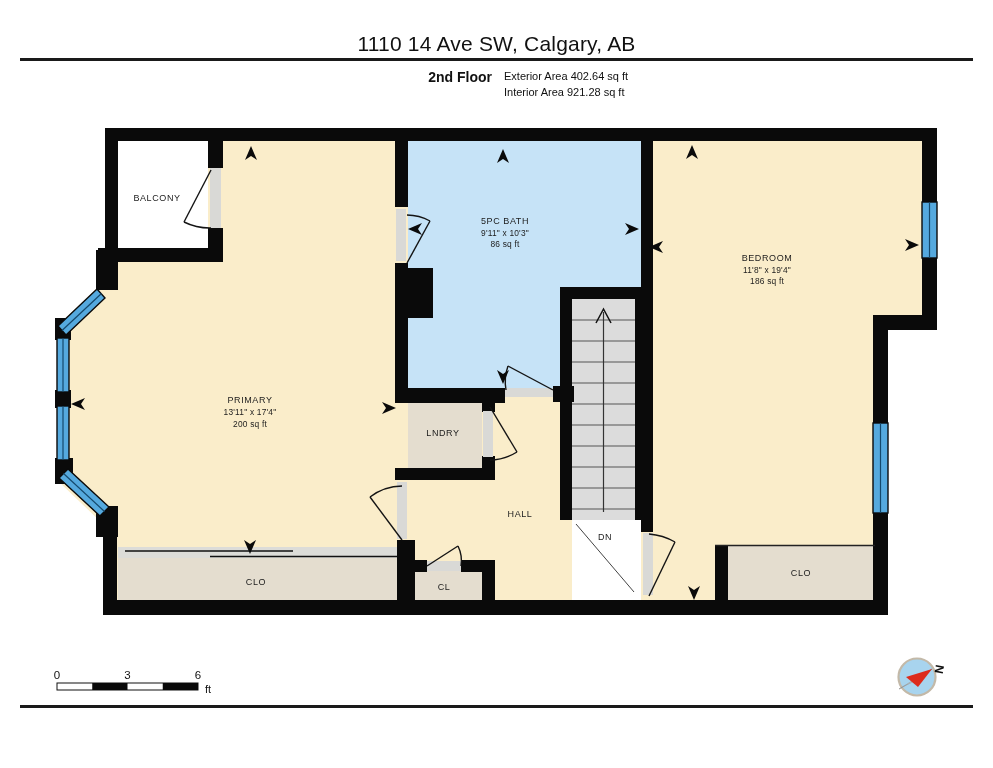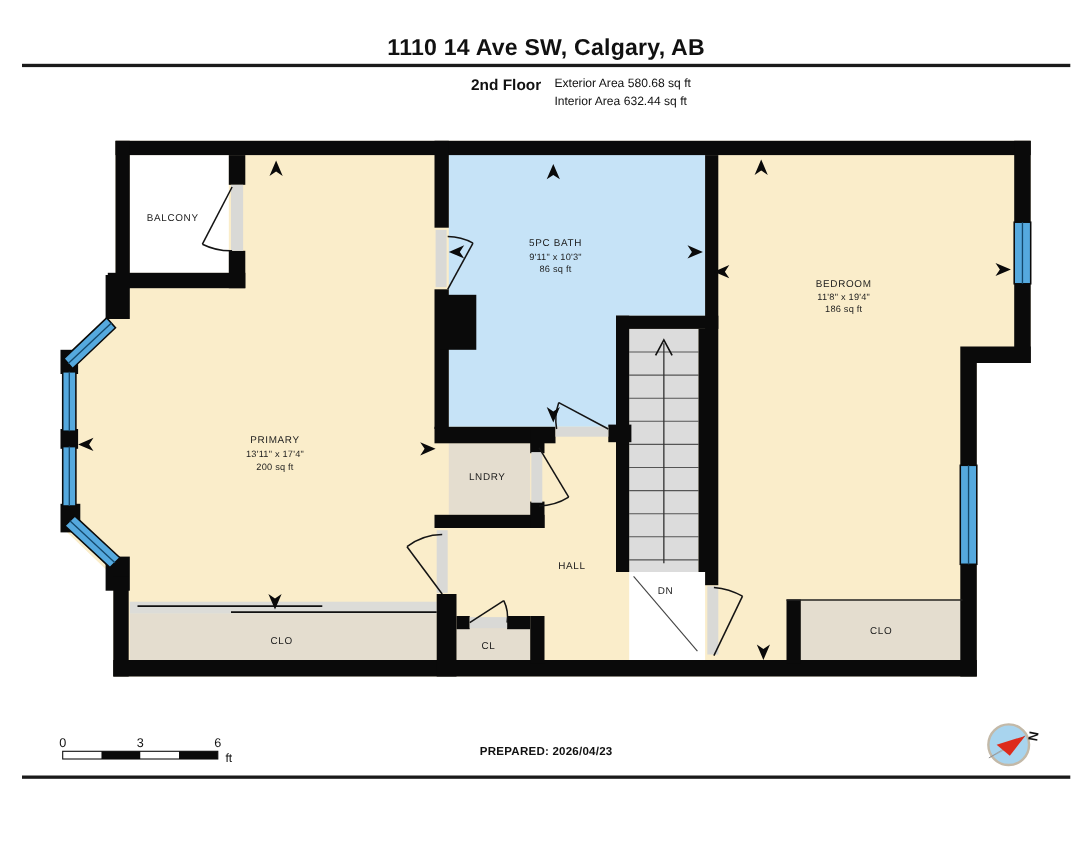--- a/index.html
+++ b/index.html
@@ -1,19 +1,19 @@
 <!DOCTYPE html>
 <html><head>
 <meta charset="utf-8">
 <style>
   html,body{margin:0;padding:0;background:#ffffff;}
   .page{position:relative;width:993px;height:768px;background:#ffffff;overflow:hidden;
         font-family:"Liberation Sans",sans-serif;color:#111;}
   .title{position:absolute;top:32px;left:0;width:993px;text-align:center;
-         font-size:21px;font-weight:bold;letter-spacing:.2px;}
+         font-size:21px;font-weight:normal;letter-spacing:.2px;}
   .rule{position:absolute;left:20px;width:953px;background:#1a1a1a;}
   .rule.top{top:58px;height:3px;}
   .rule.bottom{top:705px;height:3px;}
   .floor-label{position:absolute;top:69px;left:360px;width:132px;text-align:right;
                font-size:14px;font-weight:bold;}
   .areas{position:absolute;top:69px;left:504px;font-size:11px;line-height:15.5px;}
   .prepared{position:absolute;top:677px;left:0;width:993px;text-align:center;
             font-size:10.5px;font-weight:600;letter-spacing:.2px;}
   .disclaimer{position:absolute;top:712px;left:37px;width:930px;font-size:9.6px;color:#222;}
   svg{position:absolute;top:0;left:0;}
@@ -23,22 +23,22 @@
 </style>
 </head>
 <body>
 
 <div class="page">
 
   <div class="title">1110 14 Ave SW, Calgary, AB</div>
   <div class="rule top"></div>
   <div class="floor-label">2nd Floor</div>
   <div class="areas">
-    <div>Exterior Area 580.68 sq ft</div>
-    <div>Interior Area 632.44 sq ft</div>
+    <div>Exterior Area 402.64 sq ft</div>
+    <div>Interior Area 921.28 sq ft</div>
   </div>
 
   <svg width="993" height="768" viewBox="0 0 993 768">
 
     <path fill="#FAEDCA" d="M105,128 L937,128 L937,330 L888,330 L888,615 L103,615 L103,524 L57,480 L57,326 L97,288 L97,252 L105,252 Z"></path>
 
     <rect x="118" y="141" width="90" height="107" fill="#ffffff"></rect>
     <path fill="#C6E3F7" d="M408,141 L641,141 L641,287 L560,287 L560,388 L408,388 Z"></path>
     <rect x="408" y="403" width="74" height="65" fill="#E4DDCF"></rect>
     <rect x="415" y="570" width="67" height="32" fill="#E4DDCF"></rect>
@@ -213,16 +213,15 @@
     </g>
 
     <g>
       <circle cx="917" cy="677" r="18.5" fill="#A8D4EE" stroke="#C3B9A8" stroke-width="2.2"></circle>
       <polygon points="899,689 932,669 914,681" fill="#ffffff" stroke="#8a8a8a" stroke-width="0.6"></polygon>
       <polygon points="906,677 932,669 918,687" fill="#DD2B1C"></polygon>
       <text x="940" y="669" font-size="12" font-weight="bold" fill="#111" transform="rotate(100 940 665)">N</text>
     </g>
   </svg>
 
-  <div class="prepared">PREPARED: 2026/04/23</div>
   <div class="rule bottom"></div>
 
 </div>
 
 </body></html>

